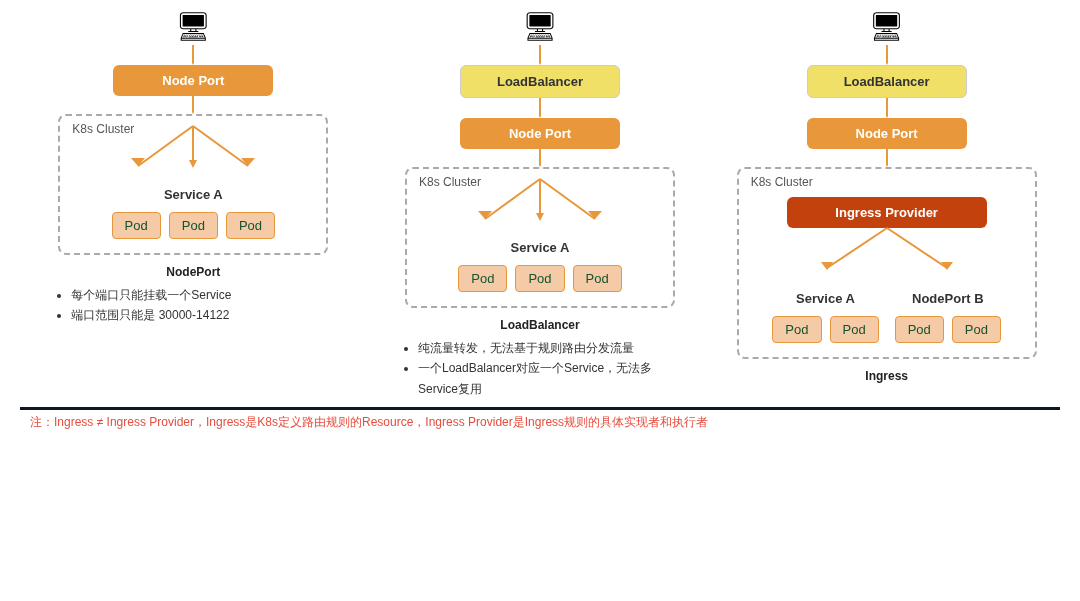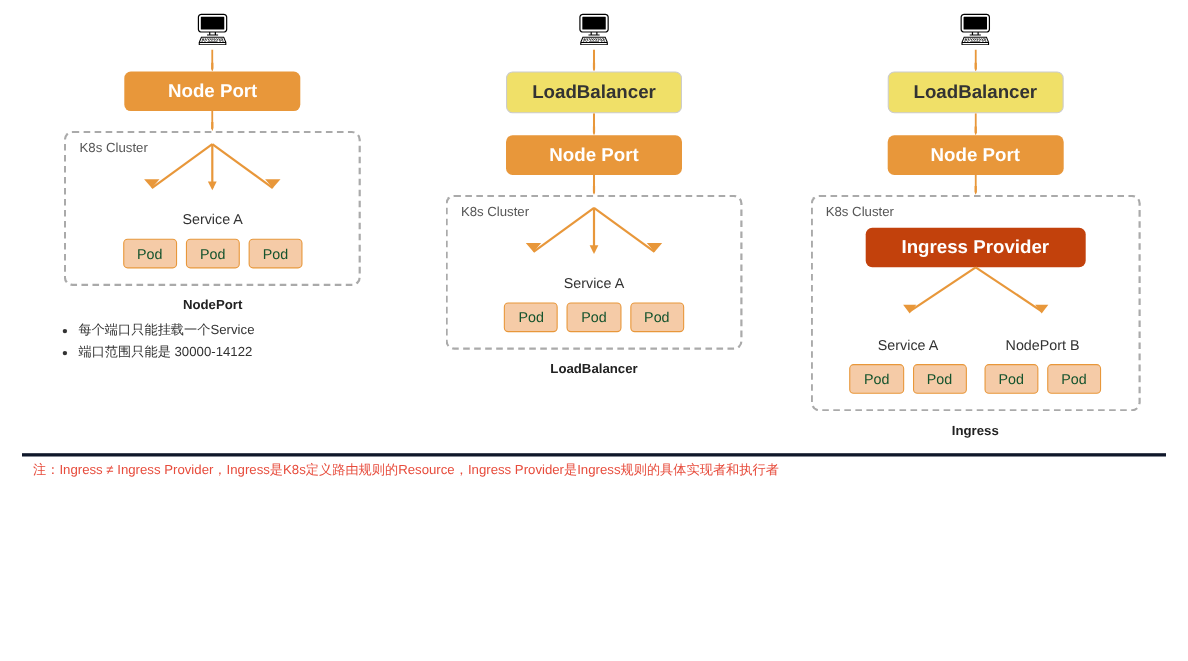--- a/index.html
+++ b/index.html
@@ -26,21 +26,21 @@
     .diagram {
       display: flex;
       flex-direction: column;
       align-items: center;
       width: 300px;
     }
     
     .box {
       border-radius: 6px;
       padding: 8px 18px;
-      font-size: 17px;
+      font-size: 13px;
       font-weight: bold;
       text-align: center;
       white-space: nowrap;
     }
     .box-nodeport {
       background: #E8973A;
       color: #fff;
       width: 160px;
     }
     .box-loadbalancer {
@@ -91,21 +91,21 @@
       margin-top: 6px;
     }
     .service-area {
       display: flex;
       flex-direction: column;
       align-items: center;
       margin-top: 6px;
     }
     .service-label {
       font-size: 13px;
-      font-weight: normal;
+      font-weight: bold;
       color: #333;
       margin-bottom: 4px;
     }
     
     .arrow-svg {
       display: block;
     }
     
     .diagram-title {
       font-size: 12px;
@@ -252,20 +252,24 @@
             <span class="service-label">Service A</span>
             <div class="pods-row">
               <div class="box-pod">Pod</div>
               <div class="box-pod">Pod</div>
               <div class="box-pod">Pod</div>
             </div>
           </div>
         </div>
       </div>
       <div class="diagram-title">LoadBalancer</div>
+      <ul class="bullet-list">
+        <li>纯流量转发，无法基于规则路由分发流量</li>
+        <li>一个LoadBalancer对应一个Service，无法多Service复用</li>
+      </ul>
     </div>
 
     <div class="diagram">
       <div class="diagram-top">
 
         <div class="computer-icon">🖥</div>
 
         <svg class="arrow-svg" width="2" height="20">
           <line x1="1" y1="0" x2="1" y2="18" stroke="#E8973A" stroke-width="2"></line>
           <polygon points="1,20 -3,12 5,12" fill="#E8973A"></polygon>

